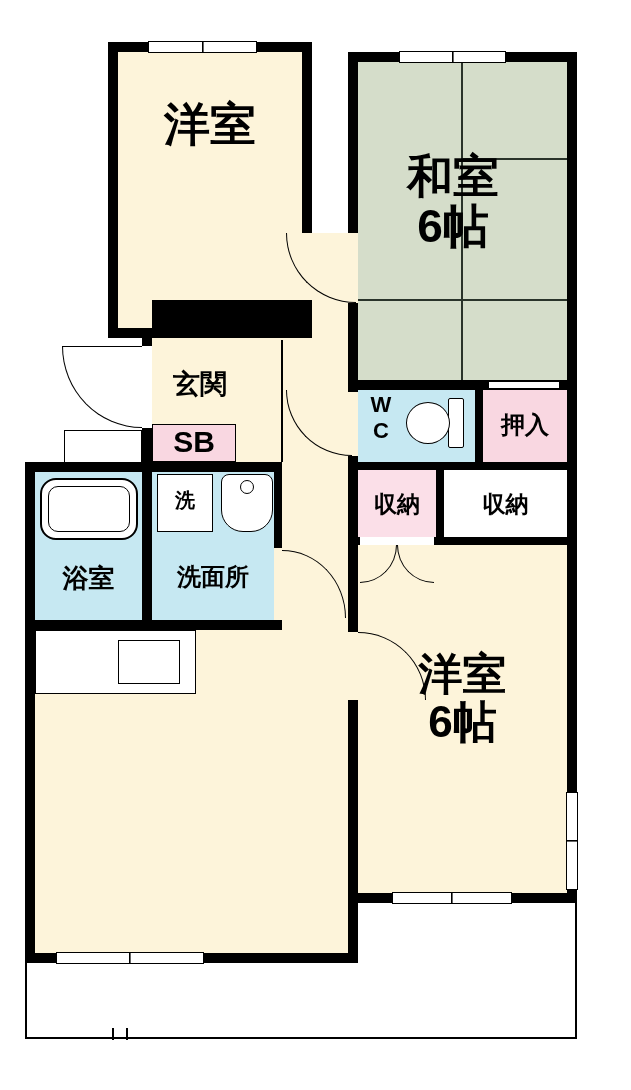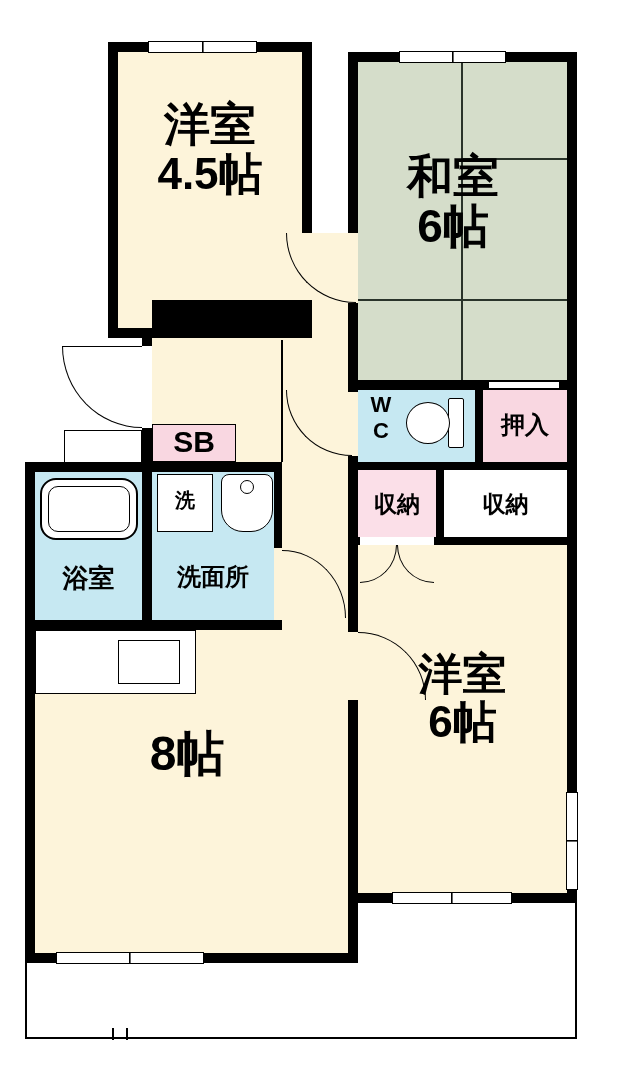--- a/index.html
+++ b/index.html
@@ -112,34 +112,33 @@
     <div class="label" style="font-size:30px;line-height:34px">SB</div>
   </div>
 
   <div class="abs bal" style="left:25px;top:963px;width:330px;height:76px;border-left:2px solid #000;border-bottom:2px solid #000"></div>
   <div class="abs bal" style="left:355px;top:903px;width:222px;height:136px;border-right:2px solid #000;border-bottom:2px solid #000"></div>
   <div class="abs thin" style="left:112px;top:1028px;width:2px;height:12px"></div>
   <div class="abs thin" style="left:126px;top:1028px;width:2px;height:12px"></div>
 
   <div class="abs label" style="left:118px;top:100px;width:184px;font-size:46px">
     <div>洋室</div>
-    <div style="font-size:44px">4.5帖</div>
   </div>
   <div class="abs label" style="left:358px;top:152px;width:190px;font-size:46px">
     <div>和室</div>
     <div>6帖</div>
   </div>
+  <div class="abs label" style="left:152px;top:370px;width:96px;font-size:27px">玄関</div>
   <div class="abs label wc-label" style="left:368px;top:392px;width:26px;font-size:22px">WC</div>
   <div class="abs label" style="left:483px;top:412px;width:84px;font-size:24px">押入</div>
   <div class="abs label" style="left:352px;top:492px;width:90px;font-size:23px">収納</div>
   <div class="abs label" style="left:444px;top:492px;width:123px;font-size:23px">収納</div>
   <div class="abs label" style="left:35px;top:564px;width:107px;font-size:26px">浴室</div>
   <div class="abs label" style="left:146px;top:564px;width:134px;font-size:24px">洗面所</div>
   <div class="abs label" style="left:157px;top:490px;width:56px;font-size:20px">洗</div>
   <div class="abs label" style="left:62px;top:728px;width:250px;font-size:52px">
-    <div style="font-size:48px">8帖</div>
   </div>
   <div class="abs label" style="left:358px;top:650px;width:209px;font-size:44px">
     <div>洋室</div>
     <div>6帖</div>
   </div>
 
 </div>
 
 </body></html>

